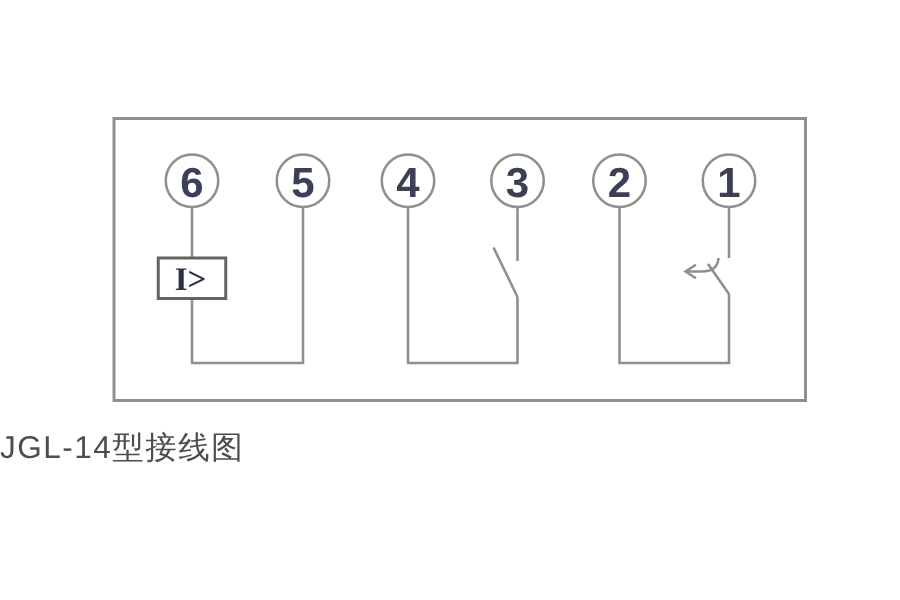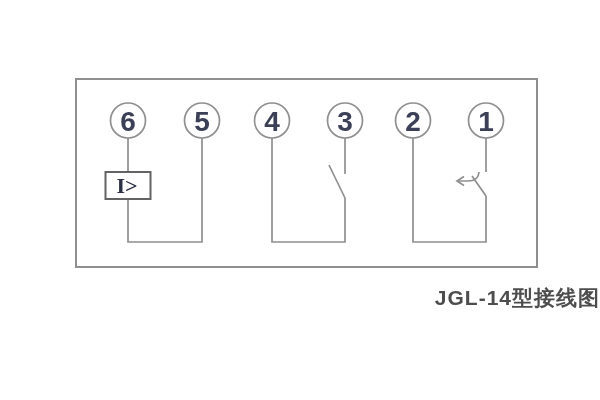--- a/index.html
+++ b/index.html
@@ -50,24 +50,24 @@
     font-size: 22px;
     font-weight: 700;
     fill: #2c3044;
     text-anchor: middle;
   }
   .caption {
     position: absolute;
     top: 284px;
     left: 0;
     width: 100%;
-    text-align: right;
+    text-align: left;
     font-family: "Liberation Sans", sans-serif;
     font-size: 21px;
-    font-weight: 700;
+    font-weight: 400;
     letter-spacing: 1px;
     color: #4d4d4d;
   }
 </style>
 </head>
 <body>
 
 <div id="stage">
 
   <svg width="600" height="400" viewBox="0 0 600 400">

